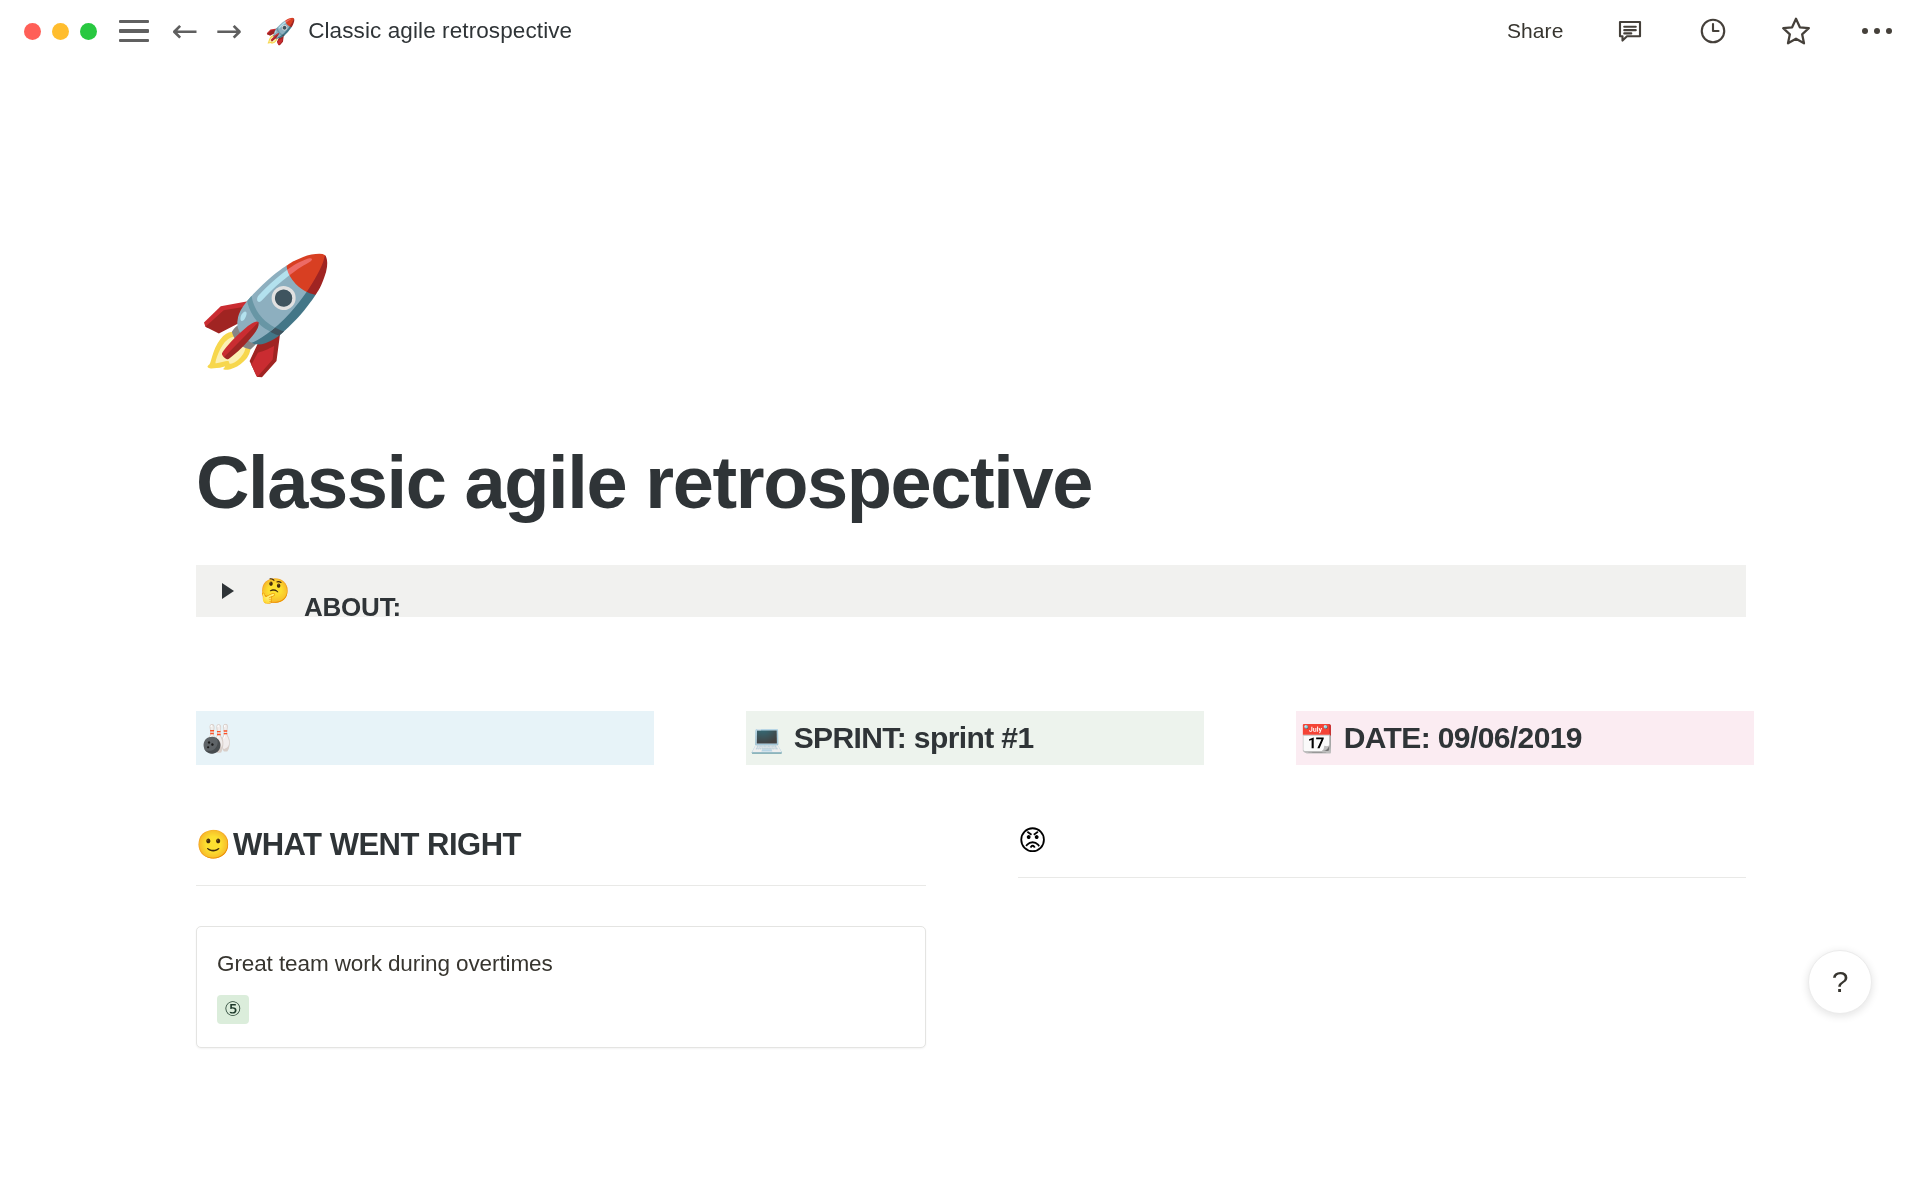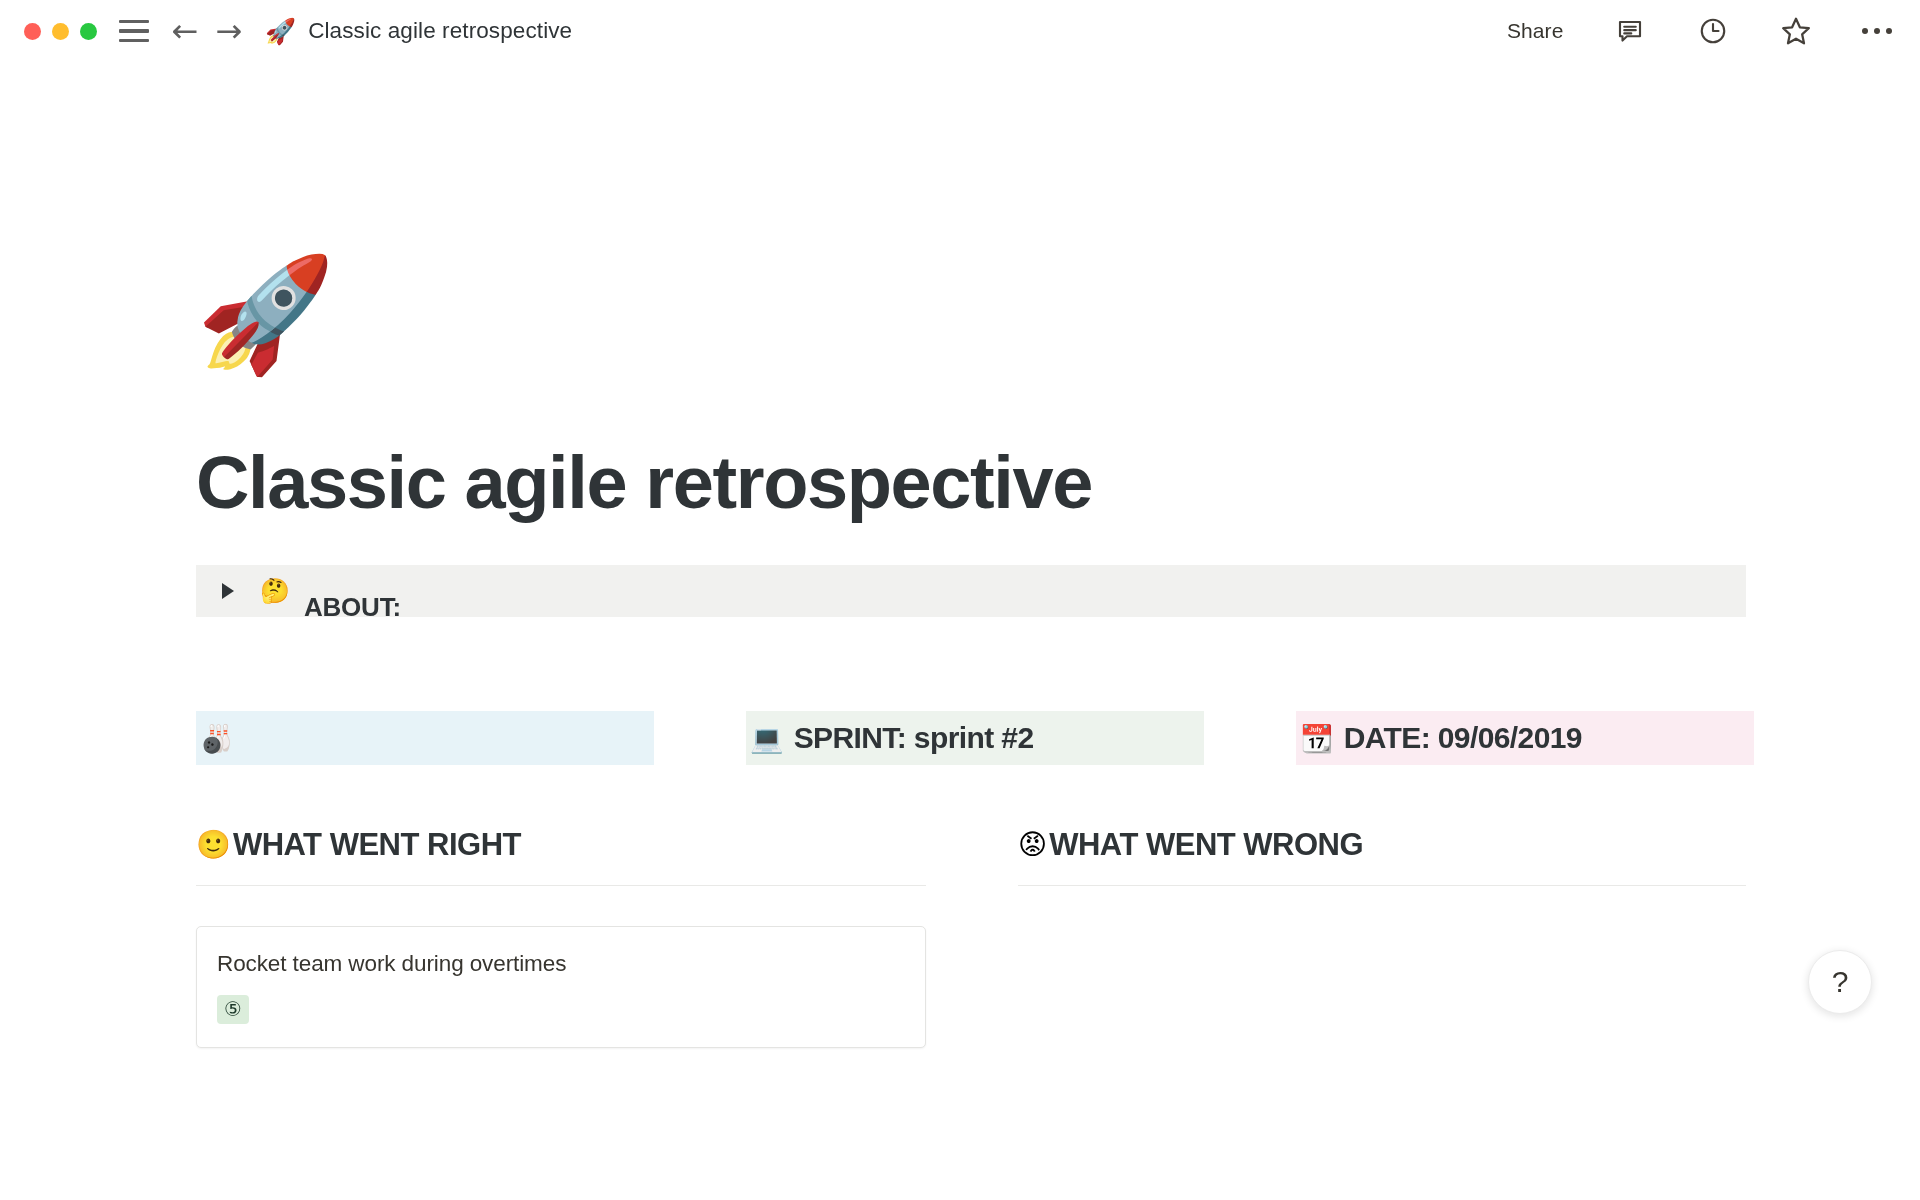--- a/index.html
+++ b/index.html
@@ -354,47 +354,46 @@
   </div>
 
   <div class="meta-row">
 
     <div class="meta-box meta-team">
       <span class="meta-emoji">🎳</span>
     </div>
 
     <div class="meta-box meta-sprint">
       <span class="meta-emoji">💻</span>
-      <span class="meta-text">SPRINT: sprint #2</span>
+      <span class="meta-text">SPRINT: sprint #1</span>
     </div>
 
     <div class="meta-box meta-date">
       <span class="meta-emoji">📆</span>
       <span class="meta-text">DATE: 09/06/2019</span>
     </div>
 
   </div>
 
   <div class="columns">
 
     <div class="column">
       <div class="col-heading">
         <span class="col-heading-emoji">🙂</span>
         <span class="col-heading-text">WHAT WENT RIGHT</span>
       </div>
       <div class="card">
-        <div class="card-text">Rocket team work during overtimes</div>
+        <div class="card-text">Great team work during overtimes</div>
         <span class="card-tag tag-green">⑤</span>
       </div>
     </div>
 
     <div class="column">
       <div class="col-heading">
         <span class="col-heading-emoji">😡</span>
-        <span class="col-heading-text">WHAT WENT WRONG</span>
       </div>
     </div>
 
   </div>
 
   <div class="help-fab">?</div>
 
 </div>
 
 </body></html>

